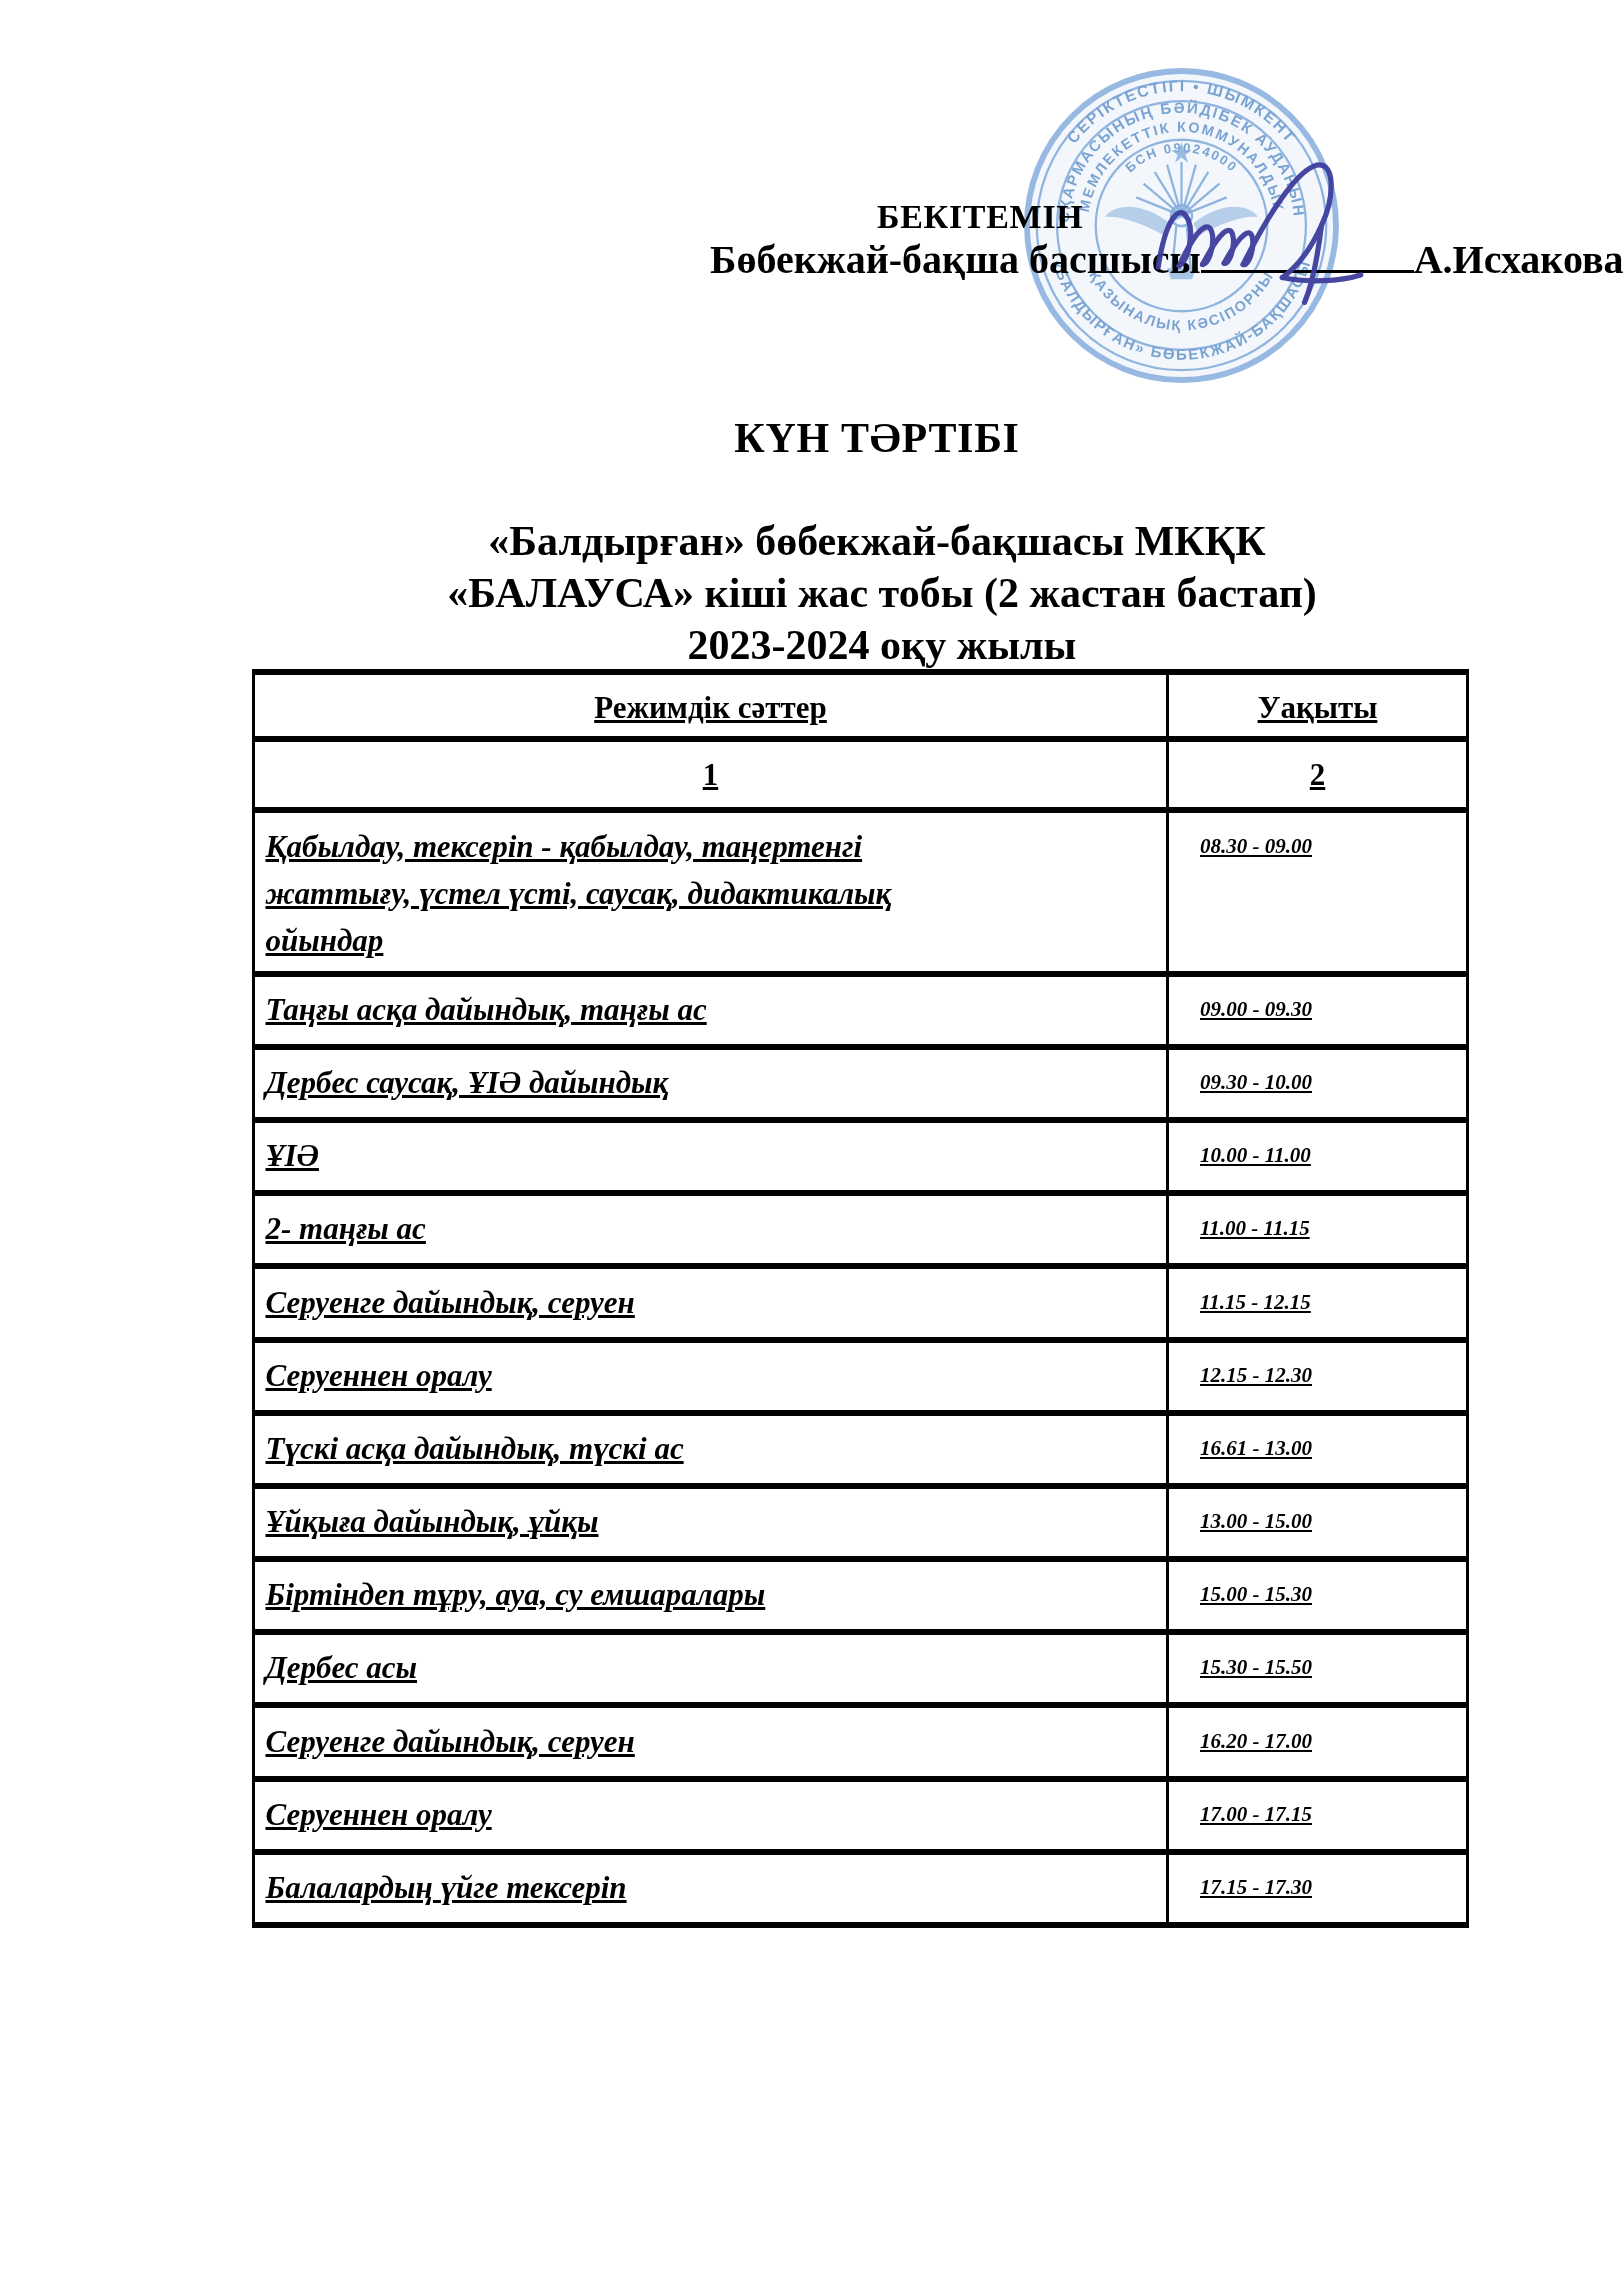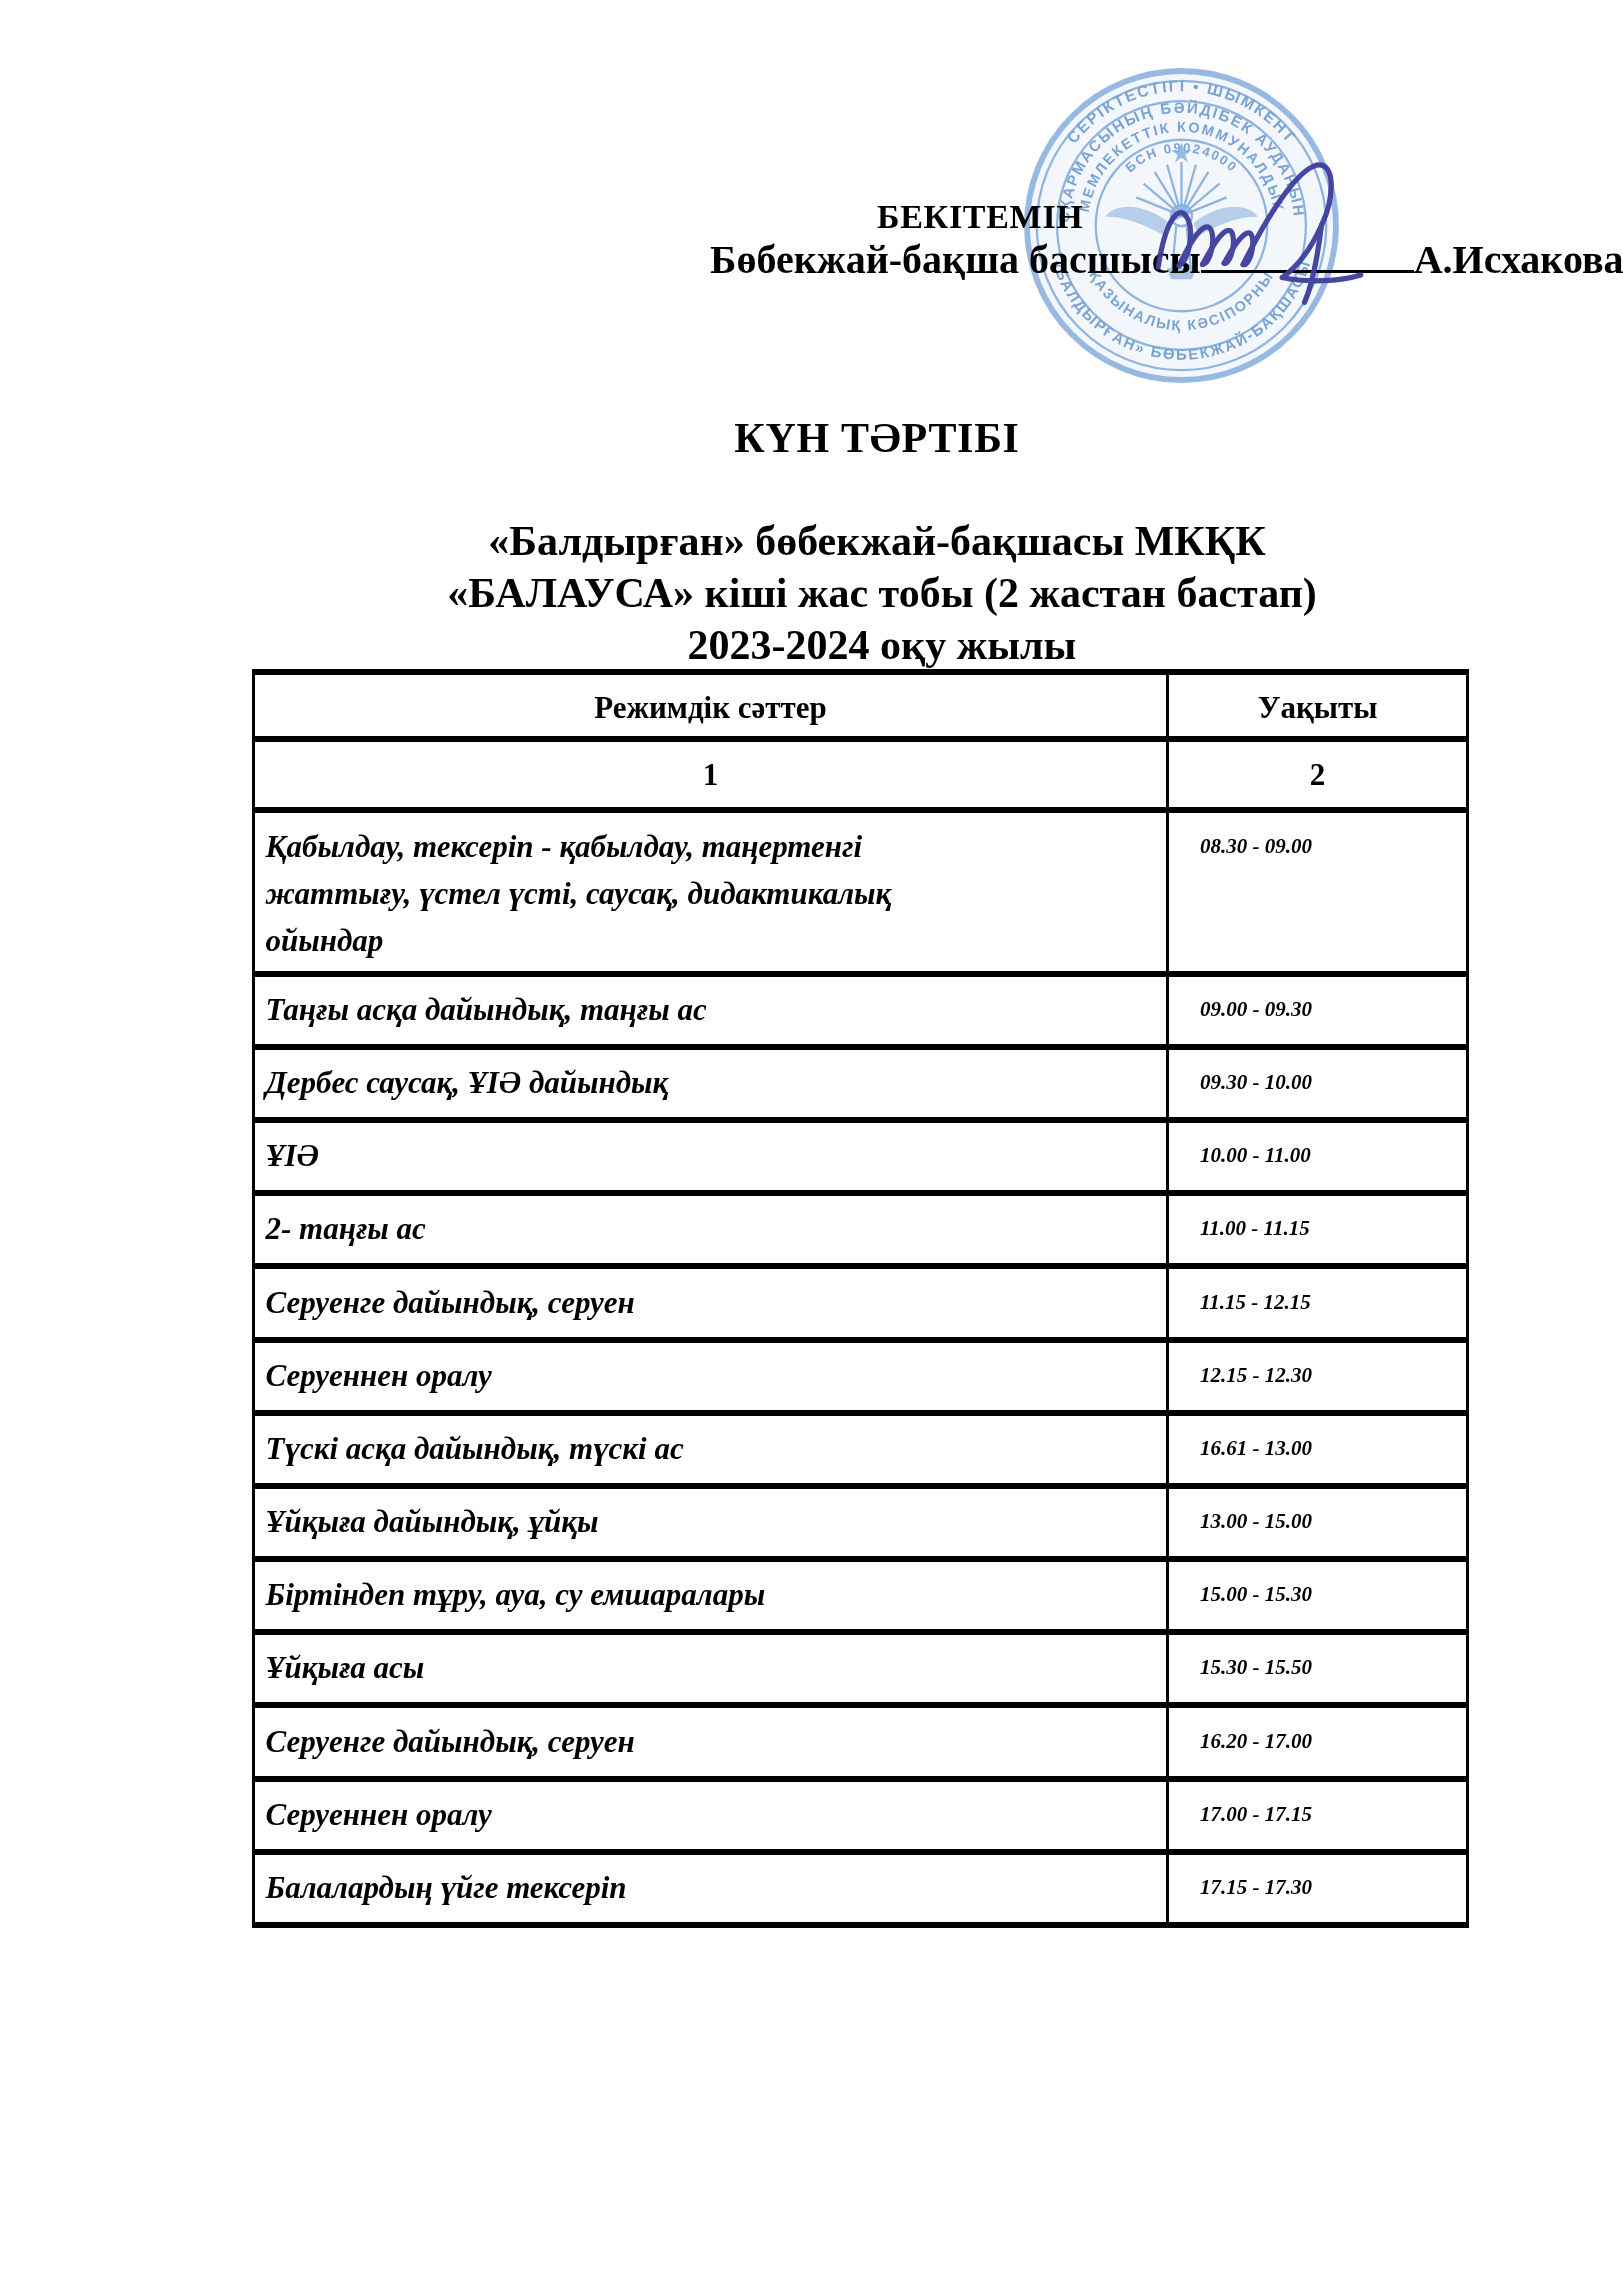--- a/index.html
+++ b/index.html
@@ -17,21 +17,21 @@
   .doc-title{font-size:42px;font-weight:bold;letter-spacing:0.7px;}
   .subtitle{font-size:42px;font-weight:bold;}
 
   
   .stamp{filter:blur(0.4px);opacity:0.92;}
   .stamp text{font-family:"Liberation Sans","DejaVu Sans",sans-serif;font-weight:bold;
               fill:#6f9ccf;letter-spacing:3px;}
   .sig{opacity:0.95;}
 
   
-  table.sched{border-collapse:collapse;table-layout:fixed;width:1215px;}
+  table.sched{border-collapse:collapse;table-layout:fixed;width:1215px;text-decoration:underline;}
   table.sched td,table.sched th{border:3.9px solid #000;border-top-width:6.5px;border-bottom-width:6.5px;
        vertical-align:top;box-sizing:content-box;}
   th.hdr{font-size:31px;font-weight:bold;font-style:normal;text-align:center;
          padding:9.2px 6.5px 0 6.5px;height:52px;line-height:47px;}
   td.num{font-size:31px;font-weight:bold;text-align:center;padding:9.2px 6.5px 0 6.5px;height:56px;line-height:47px;}
   td.act{font-size:31px;font-weight:bold;font-style:italic;text-align:left;
          padding:9.2px 183px 0 10.5px;height:58px;line-height:47px;}
   td.time{font-size:21px;font-weight:bold;font-style:italic;text-align:left;
           padding:9.2px 5.2px 0 31px;height:58px;line-height:47px;white-space:nowrap;}
   tbody tr:first-child td.act, tbody tr:first-child td.time{height:148px;}
@@ -168,21 +168,21 @@
     <td class="act">Ұйқыға дайындық, ұйқы</td>
     <td class="time">13.00 - 15.00</td>
   </tr>
 
   <tr>
     <td class="act">Біртіндеп тұру, ауа, су емшаралары</td>
     <td class="time">15.00 - 15.30</td>
   </tr>
 
   <tr>
-    <td class="act">Ұйқыға асы</td>
+    <td class="act">Дербес асы</td>
     <td class="time">15.30 - 15.50</td>
   </tr>
 
 
   <tr>
     <td class="act">Серуенге дайындық, серуен</td>
     <td class="time">16.20 - 17.00</td>
   </tr>
 
   <tr>

